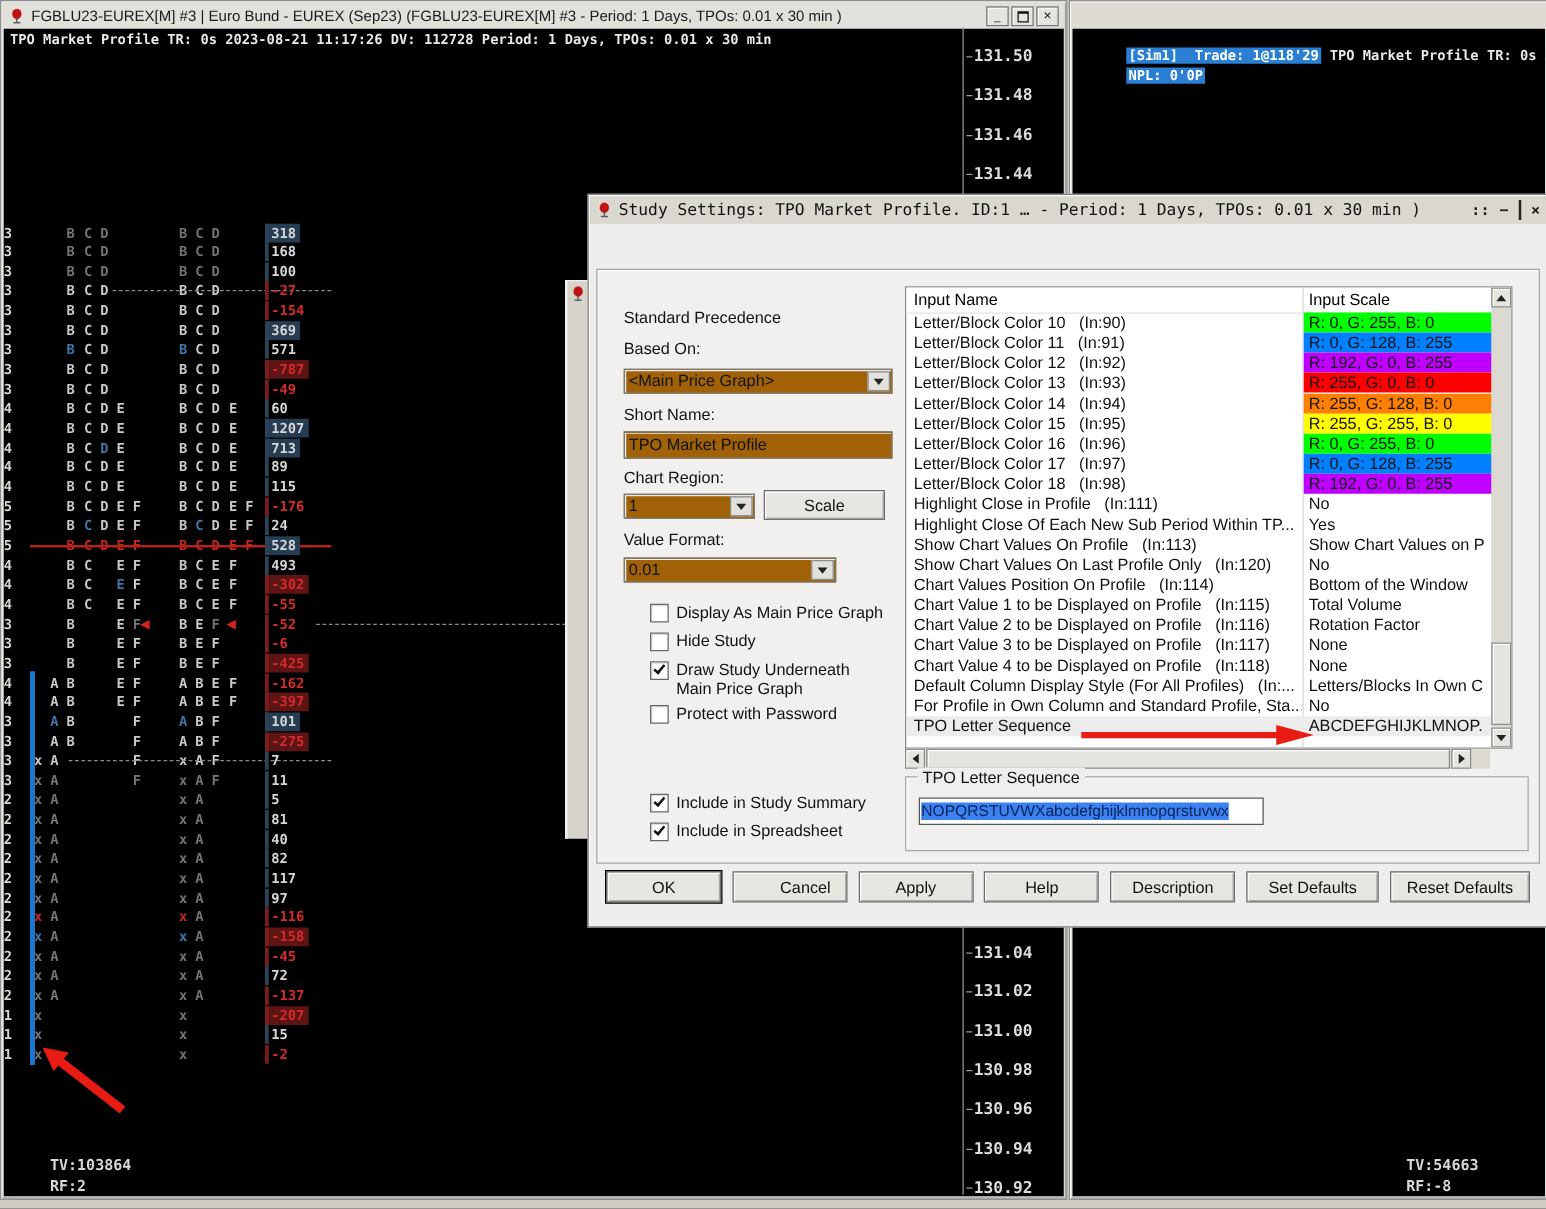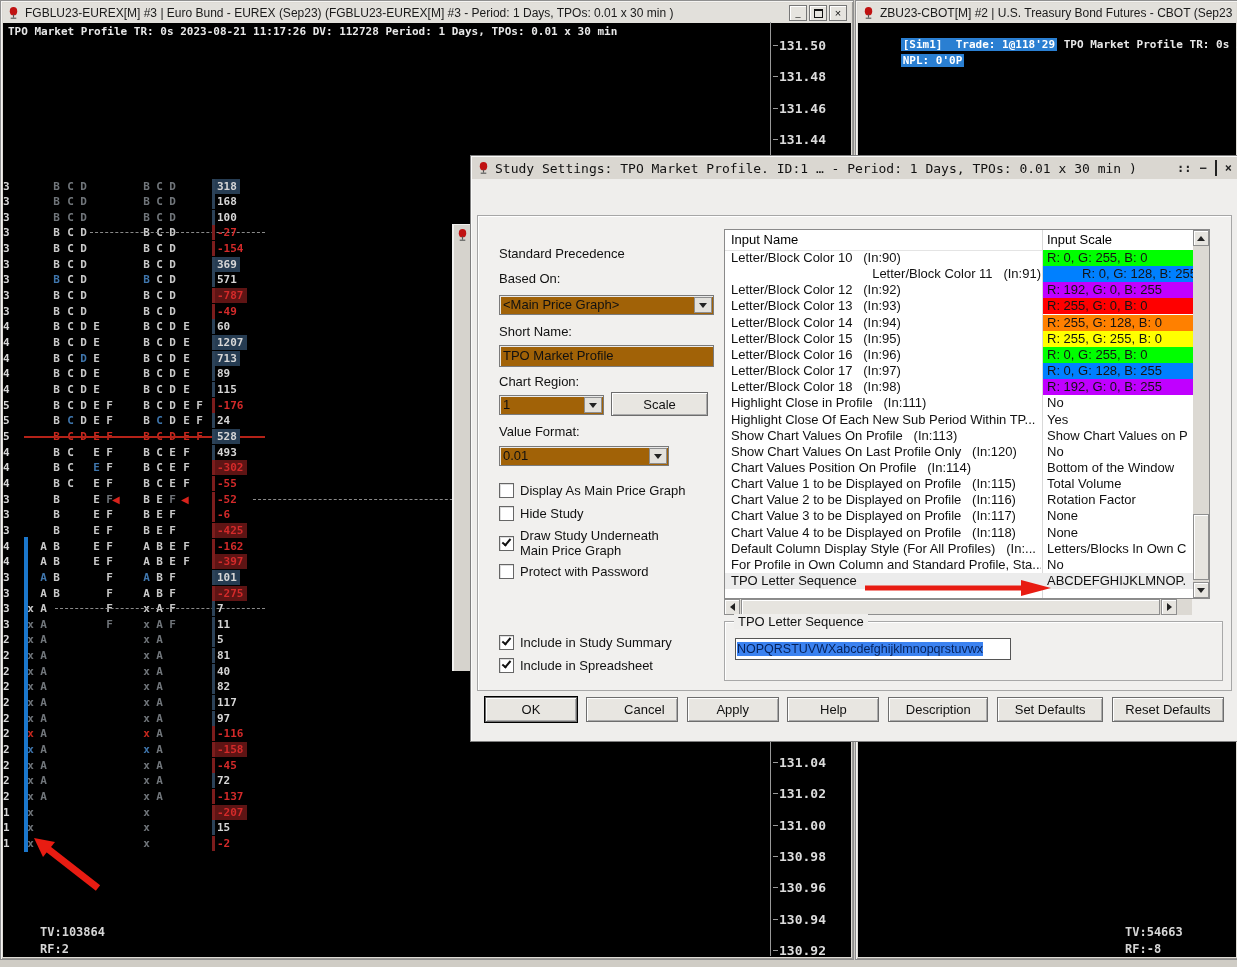--- a/index.html
+++ b/index.html
@@ -73,21 +73,21 @@
           border-bottom:5px solid #222;}
   .tri-left{width:0;height:0;border-top:4px solid transparent;border-bottom:4px solid transparent;
             border-right:5px solid #222;}
   .tri-right{width:0;height:0;border-top:4px solid transparent;border-bottom:4px solid transparent;
              border-left:5px solid #222;}
   .btn{background:#e8e6e1;border:1px solid #6d6d6d;
        box-shadow:inset 1px 1px 0 #fff, inset -1px -1px 0 #aaa;
        display:flex;align-items:center;justify-content:center;font-size:13px;color:#111;height:25px;}
   .btn.default{outline:1px solid #000;}
   .mnemonic::first-letter{text-decoration:underline;}
-  .cb-row{position:absolute;display:flex;align-items:center;}
+  .cb-row{position:absolute;display:flex;align-items:flex-start;margin-left:21px;}
   .cb{width:13px;height:13px;background:#fff;border:1px solid #666;flex:none;margin-right:6px;
       position:relative;margin-top:1px;box-shadow:inset 1px 1px 0 #ddd;}
   .cb.checked::after{content:"";position:absolute;left:2px;top:2px;width:7px;height:3px;
       border-left:2px solid #111;border-bottom:2px solid #111;transform:rotate(-50deg);}
   
   #inputs-list{position:absolute;left:253px;top:73px;width:484px;height:368px;background:#fff;
                border:1px solid #8a8a8a;overflow:hidden;}
   #list-header{position:absolute;left:0;top:0;right:16px;height:20px;background:#fff;
                border-bottom:1px solid #e4e4e4;color:#000000;}
   #list-divider{position:absolute;left:317px;top:0;bottom:0;width:1px;background:#d9d9d9;}
@@ -127,28 +127,20 @@
       <span class="win-btn">_</span>
       <span class="win-btn">
           <span class="maxbox"></span>
         </span>
       <span class="win-btn" style="font-size:11px;">×</span>
     </div>
     <div class="client-bg" style="left:2px;top:22px;width:848px;height:934px;"></div>
   </div>
 
   <div class="win" id="win-right" style="left:855px;top:0;width:382px;height:958px;">
-    <div class="titlebar">
-      <svg class="appicon" viewBox="0 0 14 14">
-        <ellipse cx="7" cy="5" rx="4" ry="4.5" fill="#c01212"></ellipse>
-        <rect x="6.4" y="8.5" width="1.2" height="3.5" fill="#555"></rect>
-        <rect x="4" y="12" width="6" height="1.2" fill="#555"></rect>
-      </svg>
-      <span class="t">ZBU23-CBOT[M] #2 | U.S. Treasury Bond Futures - CBOT (Sep23</span>
-    </div>
     <div class="client-bg" style="left:2px;top:22px;width:378px;height:934px;"></div>
   </div>
 
   <div id="chart-layer" class="mono">
 
     <div class="chart-header" style="left:8px;top:25px;">TPO Market Profile TR: 0s 2023-08-21 11:17:26 DV: 112728 Period: 1 Days, TPOs: 0.01 x 30 min</div>
 
     <div class="chart-header" style="left:861px;top:25px;">
       <span class="hl-badge">[Sim1]  Trade: 1@118'29</span><span> TPO Market Profile TR: 0s 202</span>
     </div>
@@ -708,21 +700,21 @@
       <div id="list-header">
         <span style="position:absolute;left:6px;top:2px;">Input Name</span>
         <span style="position:absolute;left:322px;top:2px;">Input Scale</span>
       </div>
       <div id="list-divider"></div>
       <div id="input-rows">
           <div class="inp-row" style="top: 20px;">
             <div class="inp-name">Letter/Block Color 10   (In:90)</div>
             <div class="inp-val color" style="background: rgb(0, 255, 0);">R: 0, G: 255, B: 0</div>
           </div>
-          <div class="inp-row" style="top: 36.15px; text-align: right;">
+          <div class="inp-row" style="top: 36.15px;">
             <div class="inp-name">Letter/Block Color 11   (In:91)</div>
             <div class="inp-val color" style="background: rgb(0, 128, 255);">R: 0, G: 128, B: 255</div>
           </div>
           <div class="inp-row" style="top: 52.3px;">
             <div class="inp-name">Letter/Block Color 12   (In:92)</div>
             <div class="inp-val color" style="background: rgb(192, 0, 255);">R: 192, G: 0, B: 255</div>
           </div>
           <div class="inp-row" style="top: 68.45px;">
             <div class="inp-name">Letter/Block Color 13   (In:93)</div>
             <div class="inp-val color" style="background: rgb(255, 0, 0);">R: 255, G: 0, B: 0</div>

